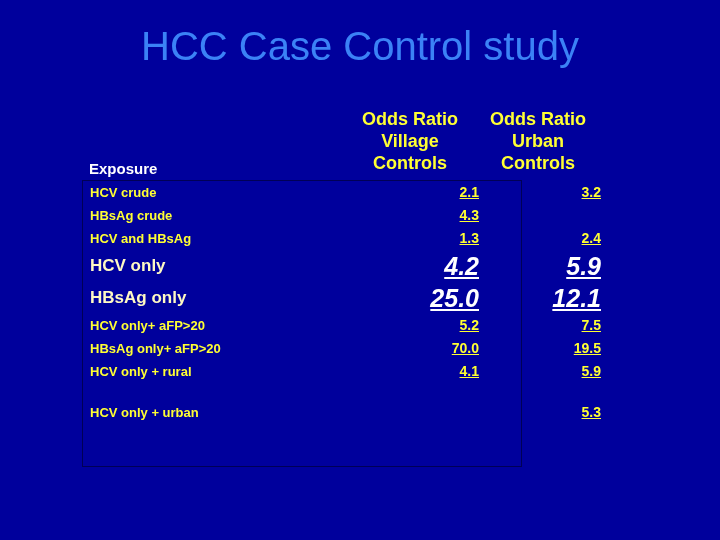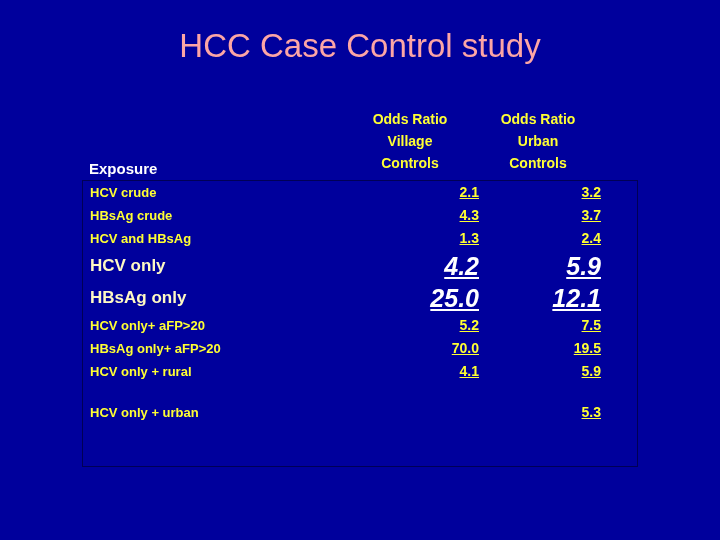--- a/index.html
+++ b/index.html
@@ -22,41 +22,41 @@
     background: #00009c;
   }
 
   
   #slide-title {
     position: absolute;
     left: 0;
     top: 22px;
     width: 720px;
     text-align: center;
-    font-size: 33px;
+    font-size: 40px;
     line-height: 48px;
     font-weight: 400;
-    color: #fca5a5;
+    color: #3b82f6;
     letter-spacing: 0px;
     white-space: nowrap;
   }
 
   
   #col-heads {
     position: absolute;
     left: 82px;
     top: 108px;
     width: 528px;
     height: 72px;
   }
   .colhead {
     position: absolute;
     top: 0;
     text-align: center;
-    font-size: 14px;
+    font-size: 18px;
     font-weight: bold;
     color: #ffff33;
     line-height: 22px;
     white-space: nowrap;
   }
   .colhead.c1 { left: 268px; width: 120px; }
   .colhead.c2 { left: 396px; width: 120px; }
   .colhead span { display: block; }
 
   #exposure-label {
@@ -68,21 +68,21 @@
     color: #ffffff;
     line-height: 18px;
     white-space: nowrap;
   }
 
   
   #table-box {
     position: absolute;
     left: 82px;
     top: 180px;
-    width: 556px;
+    width: 440px;
     height: 287px;
     border: 1px solid #000055;
     box-sizing: border-box;
   }
 
   .row {
     position: relative;
     height: 23px;
   }
   .row .label {
@@ -152,21 +152,20 @@
 
   <div id="table-box">
       <div class="row">
         <div class="label">HCV crude</div>
         <div class="v1">2.1</div>
         <div class="v2">3.2</div>
       </div>
       <div class="row">
         <div class="label">HBsAg crude</div>
         <div class="v1">4.3</div>
-        <div class="v2">3.7</div>
       </div>
       <div class="row">
         <div class="label">HCV and HBsAg</div>
         <div class="v1">1.3</div>
         <div class="v2">2.4</div>
       </div>
       <div class="row big">
         <div class="label">HCV only</div>
         <div class="v1">4.2</div>
         <div class="v2">5.9</div>

